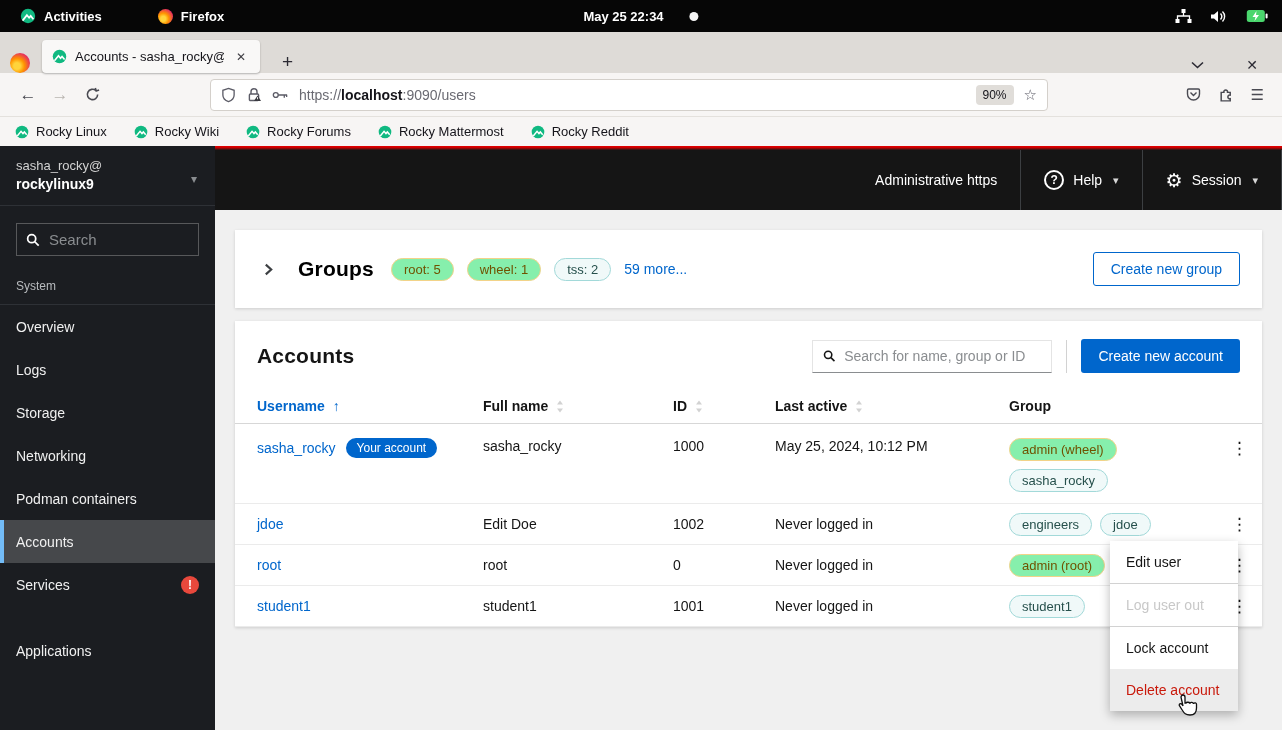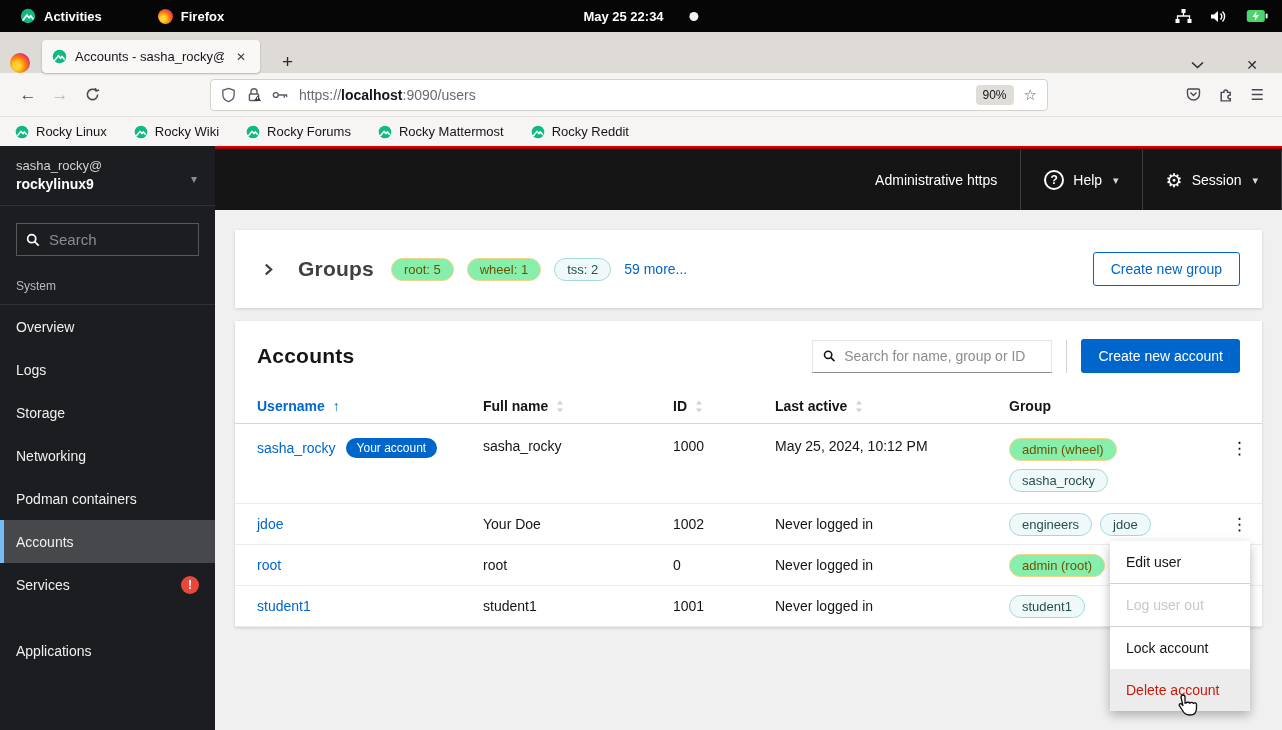--- a/index.html
+++ b/index.html
@@ -67,21 +67,21 @@
   .q-icon { width:20px; height:20px; border:2px solid #fff; border-radius:50%; display:flex; align-items:center; justify-content:center; font-size:12px; font-weight:700; }
   .gear { font-size:19px; line-height:1; }
   .caret { font-size:11px; color:#d8d8d8; margin-left:2px; }
 
   .content { flex:1; background:#f0f0f0; padding:20px; }
   .card { background:#fff; box-shadow:0 1px 3px rgba(3,3,3,.15); }
 
   
   .groups-card { height:78px; display:flex; align-items:center; padding:0 22px; gap:13px; margin-bottom:13px; }
   .chev-btn { width:22px; display:flex; align-items:center; justify-content:center; }
-  .groups-title { font-size:21px; font-weight:600; color:#404040; margin-left:6px; margin-right:4px; letter-spacing:.2px;text-align:center; }
+  .groups-title { font-size:21px; font-weight:600; color:#000000; margin-left:6px; margin-right:4px; letter-spacing:.2px;text-align:center; }
   .pill { border-radius:30px; padding:3px 12px; font-size:13px; border:1px solid; white-space:nowrap; }
   .pill.gold { background:#86efac; border-color:#f2d389; color:#6f5200; }
   .pill.cyan { background:#f0f9f9; border-color:#a2d9d9; color:#26504c; }
   .link { color:#0066cc; text-decoration:none; font-size:14px; }
   .btn-secondary { margin-left:auto; background:#fff; border:1px solid #0066cc; color:#0066cc; font-size:14px; padding:8px 17px; border-radius:3px; font-family:inherit; }
 
   
   .accounts-head { display:flex; align-items:center; padding:18px 22px 16px; }
   .accounts-title { font-size:21px; font-weight:600; color:#151515; letter-spacing:.2px; }
   .search-box { margin-left:auto; width:240px; height:33px; background:#fff; border:1px solid #e4e4e4; border-bottom:1px solid #8a8d90; display:flex; align-items:center; gap:8px; padding:0 10px; }
@@ -98,21 +98,21 @@
   .th { display:flex; align-items:center; gap:8px; }
   .th.sorted { color:#0066cc; }
   .sort-asc { color:#0066cc; font-weight:700; font-size:14px; }
   .user-cell { display:flex; align-items:center; gap:10px; }
   .you-badge { background:#0066cc; color:#ffffff; font-size:12px; border-radius:30px; padding:3px 11px; white-space:nowrap; }
   .group-cell { display:flex; gap:8px; flex-wrap:wrap; }
   .group-cell.stacked { flex-direction:column; align-items:flex-start; }
   .kebab { font-size:17px; color:#151515; justify-self:center; padding:0 6px; letter-spacing:1px; }
 
   
-  .menu { position:absolute; left:1110px; top:541px; width:140px; background:#fff; box-shadow:0 4px 10px rgba(0,0,0,.28); z-index:20; }
+  .menu { position:absolute; left:1110px; top:541px; width:128px; background:#fff; box-shadow:0 4px 10px rgba(0,0,0,.28); z-index:20; }
   .menu-item { height:42px; display:flex; align-items:center; padding:0 16px; font-size:14px; color:#151515; white-space:nowrap; }
   .menu-item.disabled { color:#c8c8c8; }
   .menu-item.danger { color:#c9190b; background:#ececec; }
   .menu-div { height:1px; background:#d2d2d2; }
 
   .cursor { position:absolute; left:1176px; top:693px; z-index:30; }
 </style>
 </head>
 <body>
 
@@ -382,21 +382,21 @@
                 <span class="pill gold">admin (wheel)</span>
                 <span class="pill cyan">sasha_rocky</span>
               </span>
             <span class="kebab">⋮</span>
           </div>
 
           <div class="tr row">
             <span class="user-cell">
                 <a class="link" href="#">jdoe</a>
               </span>
-            <span>Your Doe</span>
+            <span>Edit Doe</span>
             <span>1002</span>
             <span>Never logged in</span>
             <span class="group-cell">
                 <span class="pill cyan">engineers</span>
                 <span class="pill cyan">jdoe</span>
               </span>
             <span class="kebab">⋮</span>
           </div>
 
           <div class="tr row">

